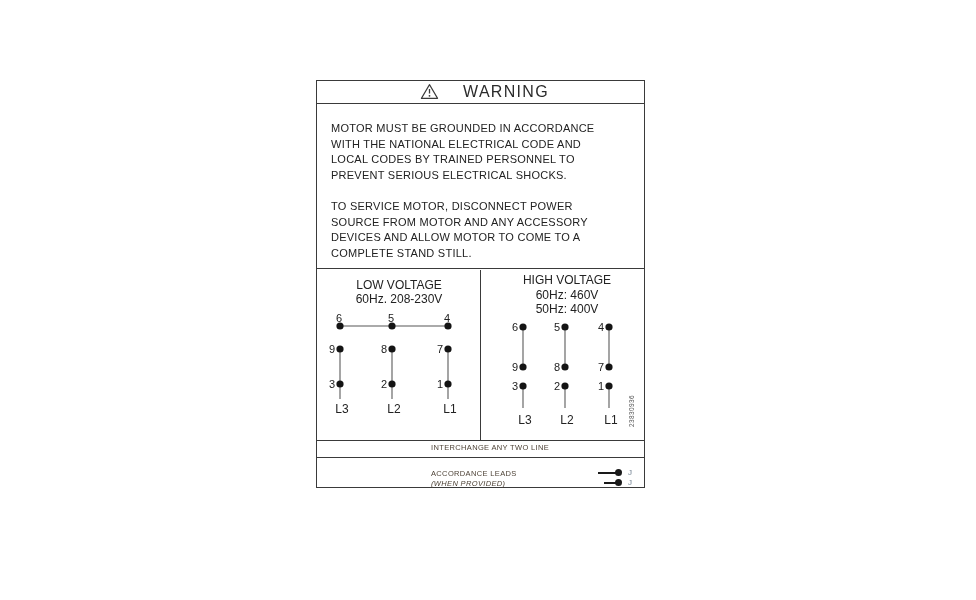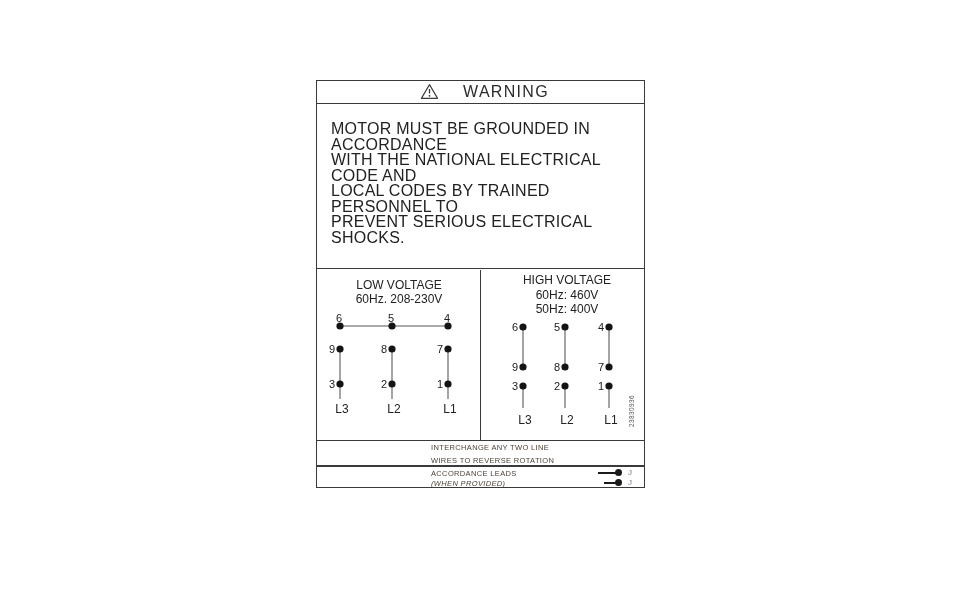--- a/index.html
+++ b/index.html
@@ -6,31 +6,31 @@
   .page{position:relative;width:976px;height:600px;background:#ffffff;overflow:hidden;
         font-family:"Liberation Sans","DejaVu Sans",sans-serif;}
   .label-box{position:absolute;left:316px;top:80px;width:329px;height:408px;
              border:1px solid #3a3a3a;box-sizing:border-box;background:#ffffff;}
   .hdr{position:absolute;left:0;top:0;width:100%;height:23px;border-bottom:1px solid #3a3a3a;
        box-sizing:border-box;display:flex;align-items:center;justify-content:center;}
   .hdr-inner{display:flex;align-items:flex-start;gap:24px;transform:translateX(4px);}
   .hdr-title{font-size:16px;letter-spacing:1.3px;color:#2b2b2b;}
   .body-text{position:absolute;left:0;top:24px;width:100%;height:164px;border-bottom:1px solid #3a3a3a;
              box-sizing:border-box;padding:16px 14px 0 14px;color:#222222;}
-  .body-text p{margin:0 0 16px 0;font-size:16px;line-height:15.5px;letter-spacing:0.25px;
+  .body-text p{margin:0 0 16px 0;font-size:11px;line-height:15.5px;letter-spacing:0.25px;
                white-space:pre-line;}
   .diagrams{position:absolute;left:0;top:189px;width:100%;height:171px;border-bottom:1px solid #3a3a3a;
             box-sizing:border-box;text-align:right;}
   .vdivider{position:absolute;left:163px;top:0;width:1px;height:170px;background:#3a3a3a;}
   .dg{position:absolute;top:0;height:170px;}
   .dg-lv{left:0;width:163px;}
   .dg-hv{left:164px;width:164px;}
   .note-row{position:absolute;left:0;width:100%;box-sizing:border-box;
             font-size:7.5px;letter-spacing:0.35px;color:#4e4337;}
-  .row-a{top:361px;height:24px;border-bottom:1px solid #3a3a3a;line-height:12px;padding-left:114px;}
+  .row-a{top:361px;height:16px;border-bottom:1px solid #3a3a3a;line-height:12px;padding-left:114px;}
   .row-b{top:374px;height:12px;border-bottom:1px solid #3a3a3a;line-height:12px;padding-left:114px;}
   .row-cd{top:387px;height:19px;}
   .row-cd .txt{position:absolute;left:114px;line-height:9px;}
   .txt-c{top:1px;}
   .txt-d{top:11px;font-style:italic;}
   .lead{position:absolute;height:9px;}
   .lead .wire{position:absolute;top:4px;height:1.5px;background:#1a1a1a;}
   .lead .dot{position:absolute;top:1px;width:7px;height:7px;border-radius:50%;background:#1a1a1a;}
   .lead .jlab{position:absolute;top:0;font-size:8px;color:#708090;letter-spacing:0;}
   .lead-c{top:0px;left:0;width:100%;}
@@ -51,20 +51,24 @@
         </svg>
         <span class="hdr-title">WARNING</span>
       </div>
     </div>
 
     <div class="body-text">
       <p>MOTOR MUST BE GROUNDED IN ACCORDANCE
 WITH THE NATIONAL ELECTRICAL CODE AND
 LOCAL CODES BY TRAINED PERSONNEL TO
 PREVENT SERIOUS ELECTRICAL SHOCKS.</p>
+      <p>TO SERVICE MOTOR, DISCONNECT POWER
+SOURCE FROM MOTOR AND ANY ACCESSORY
+DEVICES AND ALLOW MOTOR TO COME TO A
+COMPLETE STAND STILL.</p>
     </div>
 
     <div class="diagrams">
       <svg id="dg-lv" class="dg dg-lv" viewBox="0 0 163 170">
           <text x="82" y="19" font-size="12" fill="#222222" text-anchor="middle" font-family="&quot;Liberation Sans&quot;,&quot;DejaVu Sans&quot;,sans-serif">LOW VOLTAGE</text>
           <text x="82" y="33" font-size="12" fill="#222222" text-anchor="middle" font-family="&quot;Liberation Sans&quot;,&quot;DejaVu Sans&quot;,sans-serif">60Hz. 208-230V</text>
           <line x1="23" y1="56" x2="131" y2="56" stroke="#8e8e8e" stroke-width="1.6"></line>
           <text x="22" y="52" font-size="11" fill="#222222" text-anchor="middle" font-family="&quot;Liberation Sans&quot;,&quot;DejaVu Sans&quot;,sans-serif">6</text>
           <circle cx="23" cy="56" r="3.6" fill="#141414"></circle>
           <text x="18" y="83" font-size="11" fill="#222222" text-anchor="end" font-family="&quot;Liberation Sans&quot;,&quot;DejaVu Sans&quot;,sans-serif">9</text>
@@ -122,23 +126,20 @@
           <line x1="128" y1="116" x2="128" y2="138" stroke="#8e8e8e" stroke-width="1.6"></line>
           <circle cx="128" cy="116" r="3.6" fill="#141414"></circle>
           <text x="130" y="154" font-size="12" fill="#222222" text-anchor="middle" font-family="&quot;Liberation Sans&quot;,&quot;DejaVu Sans&quot;,sans-serif">L1</text>
           <text x="153" y="141" font-size="6.5" fill="#555555" text-anchor="middle" font-family="&quot;Liberation Sans&quot;,&quot;DejaVu Sans&quot;,sans-serif" transform="rotate(-90 153 141)" letter-spacing="0.4">23830936</text>
         </svg>
     </div>
 
     <div class="note-row row-a" style="color: rgb(78, 67, 55);">
       <span>INTERCHANGE ANY TWO LINE</span>
     </div>
-    <div class="note-row row-b" style="color: rgb(78, 67, 55);">
-      <span>WIRES TO REVERSE ROTATION</span>
-    </div>
     <div class="note-row row-cd" style="color: rgb(78, 67, 55);">
       <div class="txt txt-c" style="color: rgb(78, 67, 55);">ACCORDANCE LEADS</div>
       <div class="txt txt-d" style="color: rgb(78, 67, 55);">(WHEN PROVIDED)</div>
       <div class="lead lead-c">
         <div class="wire" style="left:281px;width:22px;"></div>
         <div class="dot" style="left:298px;"></div>
         <span class="jlab" style="left: 311px; color: rgb(112, 128, 144);">J</span>
       </div>
       <div class="lead lead-d">
         <div class="wire" style="left:287px;width:16px;"></div>

